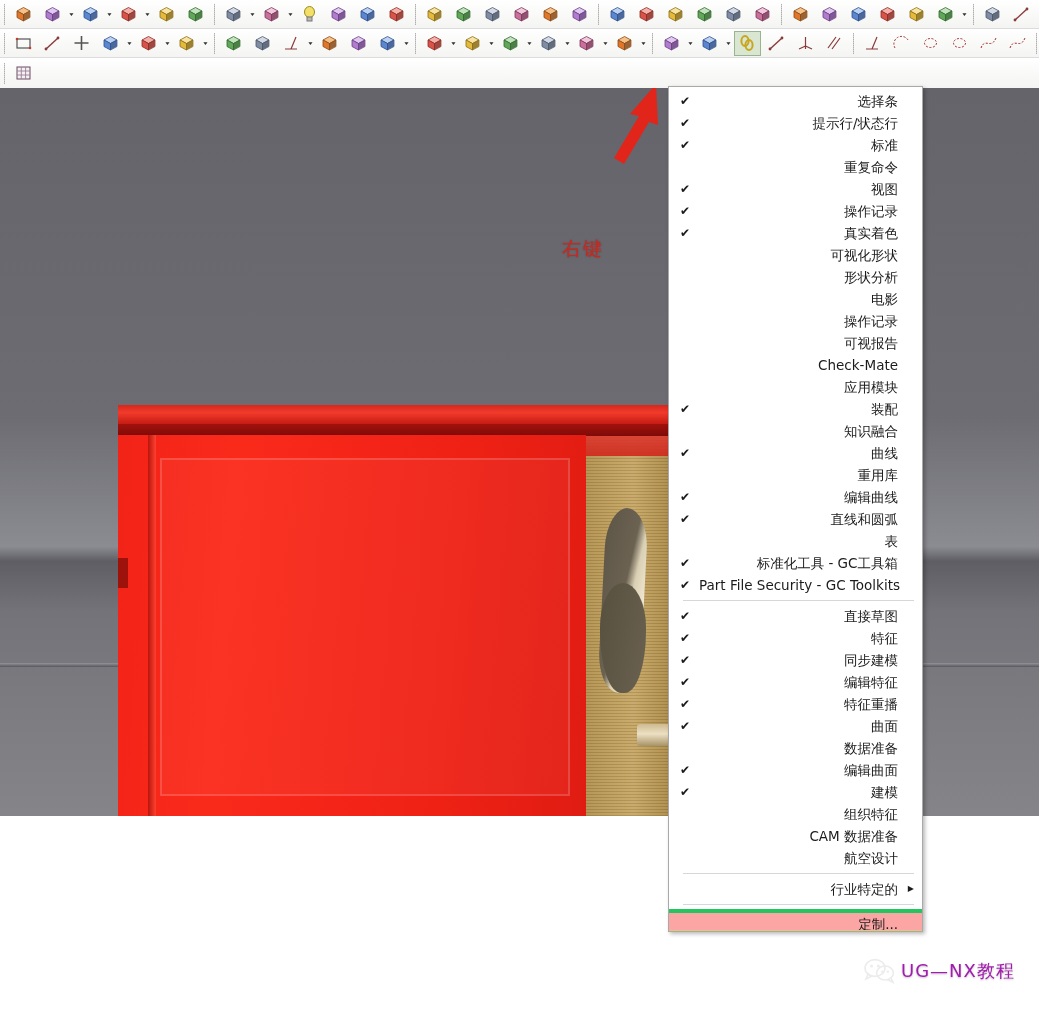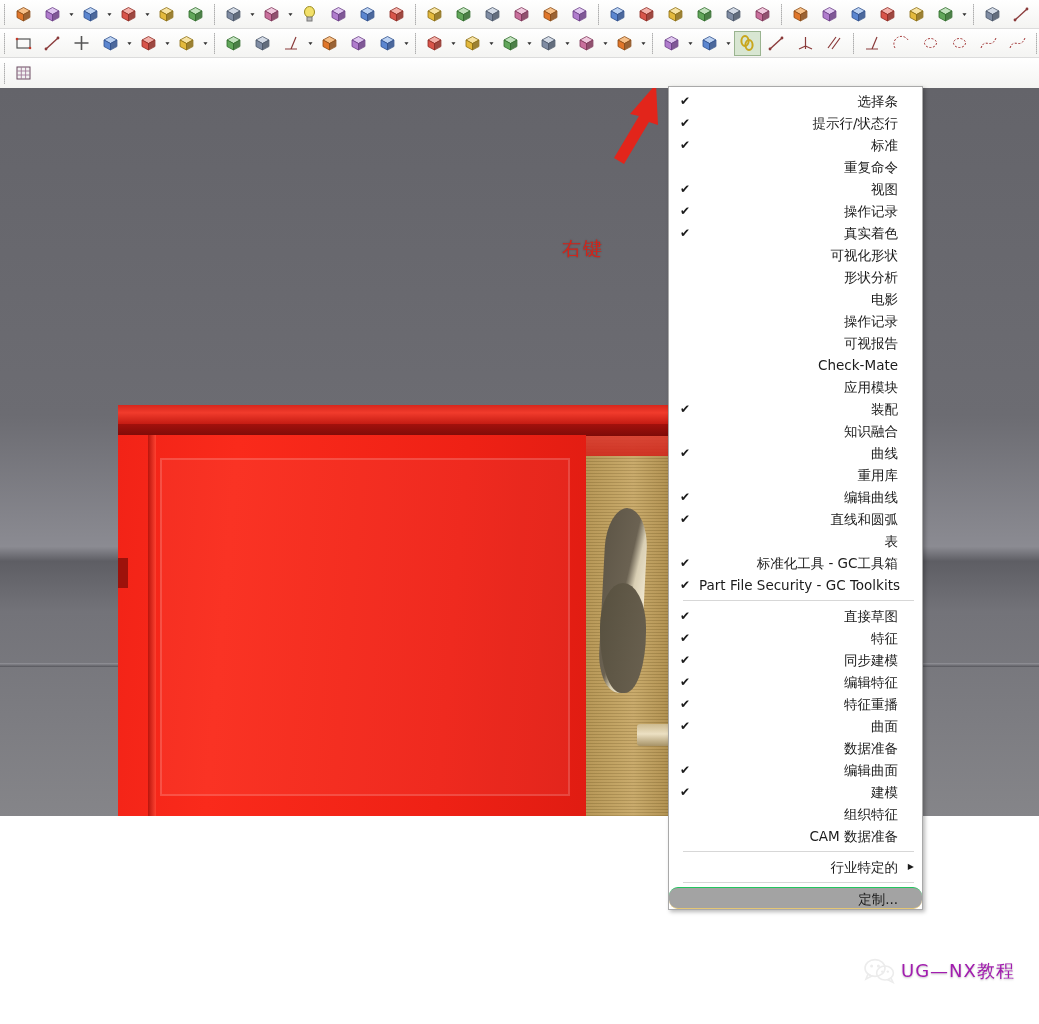--- a/index.html
+++ b/index.html
@@ -181,21 +181,21 @@
     white-space: nowrap; overflow: hidden;
     font-family: "DejaVu Sans", "Liberation Sans", sans-serif;
     text-align: right;
   }
   .mi .chk {
     position: absolute; left: 9px; top: 0; width: 14px; height: 22px;
     line-height: 22px; font-size: 12px; color: #1a1a1a; text-align: center;
   }
   .mi .chk::before { content: "\2714"; }
   .mi.nochk .chk::before { content: ""; }
-  .mi.hl { background: #a3a3a3; border-top: 1px solid #22c55e; border-bottom: 1px solid #e4c675; border-radius: 9px; }
+  .mi.hl { background: #fca5a5; border-top: 4px solid #22c55e; border-bottom: 1px solid #e4c675; }
   .mi .sub { position: absolute; right: 8px; top: 0; line-height: 22px; font-size: 8px; }
   .mi .sub::before { content: "\25B6"; }
   .mdiv { height: 1px; margin: 4px 8px 4px 14px; background: #d7d7d7; }
 
   
   .wm {
     position: absolute; left: 863px; top: 958px;
     display: flex; align-items: center; gap: 4px;
     font-size: 18px; color: #a21caf; letter-spacing: 1px;
     font-family: "DejaVu Sans", sans-serif;
@@ -733,20 +733,21 @@
       <div class="mi"><span class="chk"></span><span>特征</span></div>
       <div class="mi"><span class="chk"></span><span>同步建模</span></div>
       <div class="mi"><span class="chk"></span><span>编辑特征</span></div>
       <div class="mi"><span class="chk"></span><span>特征重播</span></div>
       <div class="mi"><span class="chk"></span><span>曲面</span></div>
       <div class="mi nochk"><span class="chk"></span><span>数据准备</span></div>
       <div class="mi"><span class="chk"></span><span>编辑曲面</span></div>
       <div class="mi"><span class="chk"></span><span>建模</span></div>
       <div class="mi nochk"><span class="chk"></span><span>组织特征</span></div>
       <div class="mi nochk"><span class="chk"></span><span>CAM 数据准备</span></div>
+      <div class="mi nochk"><span class="chk"></span><span>航空设计</span></div>
       <div class="mdiv"></div>
       <div class="mi nochk"><span class="chk"></span><span>行业特定的</span><span class="sub"></span></div>
       <div class="mdiv"></div>
       <div class="mi nochk hl"><span class="chk"></span><span>定制...</span></div>
     </div>
 
   <div class="wm">
     <span class="wm-logo">
       <svg width="34" height="26" viewBox="0 0 34 26">
         <ellipse cx="12" cy="10" rx="10" ry="8.4" fill="none" stroke="#ececec" stroke-width="1.6"></ellipse>

